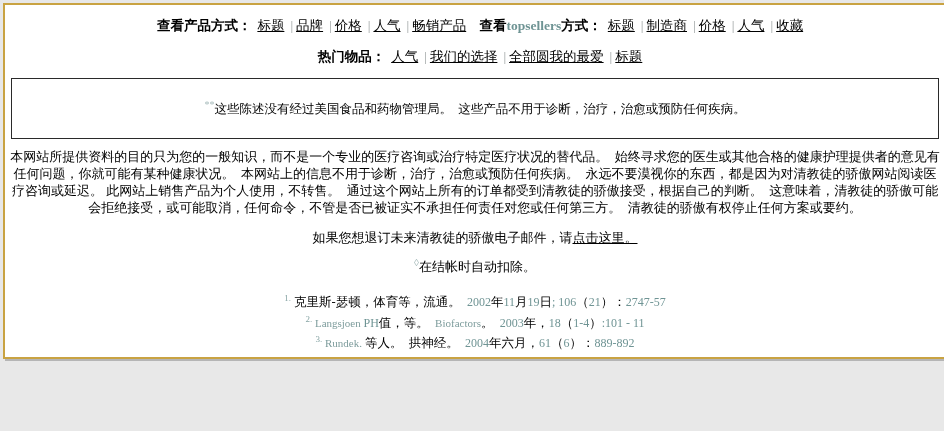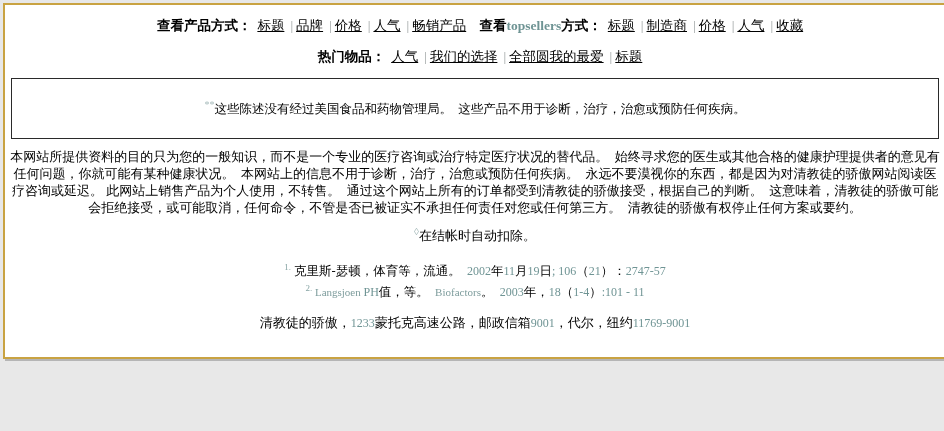--- a/index.html
+++ b/index.html
@@ -46,26 +46,28 @@
   </div>
 
   <div class="nav nav2">
     <span class="nav-label">热门物品：</span><span><a href="#" class="navlink">人气</a><span class="sep">|</span><a href="#" class="navlink">我们的选择</a><span class="sep">|</span><a href="#" class="navlink">全部圆我的最爱</a><span class="sep">|</span><a href="#" class="navlink">标题</a></span>
   </div>
 
   <div class="fda-box pre"><span class="seg-m">**</span><span class="seg-z">这些陈述没有经过美国食品和药物管理局。  这些产品不用于诊断，治疗，治愈或预防任何疾病。</span></div>
 
   <p class="disclaimer pre">本网站所提供资料的目的只为您的一般知识，而不是一个专业的医疗咨询或治疗特定医疗状况的替代品。  始终寻求您的医生或其他合格的健康护理提供者的意见有任何问题，你就可能有某种健康状况。  本网站上的信息不用于诊断，治疗，治愈或预防任何疾病。  永远不要漠视你的东西，都是因为对清教徒的骄傲网站阅读医疗咨询或延迟。 此网站上销售产品为个人使用，不转售。  通过这个网站上所有的订单都受到清教徒的骄傲接受，根据自己的判断。  这意味着，清教徒的骄傲可能会拒绝接受，或可能取消，任何命令，不管是否已被证实不承担任何责任对您或任何第三方。  清教徒的骄傲有权停止任何方案或要约。</p>
 
+  <p class="unsub pre"><span>如果您想退订未来清教徒的骄傲电子邮件，请</span><a href="#" class="inline-link">点击这里。</a></p>
 
 
 
   <p class="checkout pre"><span class="seg-m">◊</span><span class="seg-z">在结帐时自动扣除。</span></p>
 
   <div class="refs">
     <p class="refline pre"><span class="seg-sup">1.</span><span class="seg-z"> 克里斯-瑟顿，体育等，流通。  </span><span class="seg-l">2002</span><span class="seg-z">年</span><span class="seg-l">11</span><span class="seg-z">月</span><span class="seg-l">19</span><span class="seg-z">日</span><span class="seg-l">; 106</span><span class="seg-z">（</span><span class="seg-l">21</span><span class="seg-z">）：</span><span class="seg-l">2747-57</span></p>
     <p class="refline pre"><span class="seg-sup">2.</span><span class="seg-s"> Langsjoen </span><span class="seg-l">PH</span><span class="seg-z">值，等。  </span><span class="seg-s">Biofactors</span><span class="seg-z">。  </span><span class="seg-l">2003</span><span class="seg-z">年，</span><span class="seg-l">18</span><span class="seg-z">（</span><span class="seg-l">1-4</span><span class="seg-z">）</span><span class="seg-l">:101 - 11</span></p>
+    <p class="refline pre"><span class="seg-sup">3.</span><span class="seg-s"> Rundek.</span><span class="seg-z"> 等人。  拱神经。  </span><span class="seg-l">2004</span><span class="seg-z">年六月，</span><span class="seg-l">61</span><span class="seg-z">（</span><span class="seg-l">6</span><span class="seg-z">）：</span><span class="seg-l">889-892</span></p>
   </div>
 
 
   <p class="address pre"><span class="seg-z">清教徒的骄傲，</span><span class="seg-l">1233</span><span class="seg-z">蒙托克高速公路，邮政信箱</span><span class="seg-l">9001</span><span class="seg-z">，代尔，纽约</span><span class="seg-l">11769-9001</span></p>
 
 </div>
 
 </body></html>

